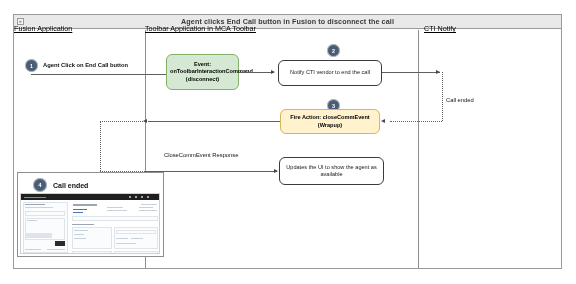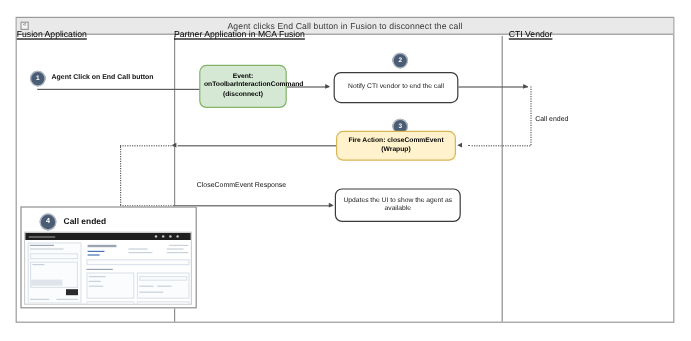--- a/index.html
+++ b/index.html
@@ -13,21 +13,21 @@
     position:absolute;left:13px;top:14px;width:549px;height:255px;
     border:1px solid #9a9a9a;background:#ffffff;box-sizing:border-box;
   }
   
   #titlebar{
     position:absolute;left:14px;top:15px;width:547px;height:14px;
     background:#e9e9e9;border-bottom:1px solid #9a9a9a;box-sizing:border-box;
     display:flex;align-items:center;justify-content:center;
   }
   #titlebar .t{
-    font-size:7.2px;color:#3a3a3a;font-weight:normal;letter-spacing:.1px;
+    font-size:7.2px;color:#3a3a3a;font-weight:bold;letter-spacing:.1px;
     white-space:nowrap;
   }
   #titlebar .collapse{
     position:absolute;left:3px;top:3px;width:7px;height:7px;
     border:1px solid #9a9a9a;background:#f4f4f4;box-sizing:border-box;
     font-size:5px;line-height:5px;text-align:center;color:#555;
   }
   
   .lane-div{position:absolute;width:1px;background:#8e8e8e;}
   
@@ -98,22 +98,22 @@
 
   <div id="titlebar">
     <div class="collapse">«</div>
     <div class="t">Agent clicks End Call button in Fusion to disconnect the call</div>
   </div>
 
   <div class="lane-div" style="left:145px;top:30px;height:238px;"></div>
   <div class="lane-div" style="left:418px;top:30px;height:238px;"></div>
 
   <div class="lane-h" style="left:14px;top:24px;width:131px;">Fusion Application</div>
-  <div class="lane-h" style="left:145px;top:24px;width:273px;">Partner Application in MCA Fusion</div>
-  <div class="lane-h" style="left:424px;top:24px;width:110px;text-align:left;">CTI Vendor</div>
+  <div class="lane-h" style="left:145px;top:24px;width:273px;">Toolbar Application in MCA Toolbar</div>
+  <div class="lane-h" style="left:424px;top:24px;width:110px;text-align:left;">CTI Notify</div>
 
   <div class="badge" style="left:25px;top:59px;">1</div>
   <div class="ftext b" style="left:43px;top:62px;">Agent Click on End Call button</div>
   <div class="hline" style="left:31px;top:74px;width:137px;"></div>
 
   <div class="node green" style="left:166px;top:54px;width:73px;height:36px;">
     <span class="lbl">Event:<br>onToolbarInteractionCommand<br>(disconnect)</span>
   </div>
 
   <div class="hline" style="left:239px;top:72px;width:35px;"></div>

